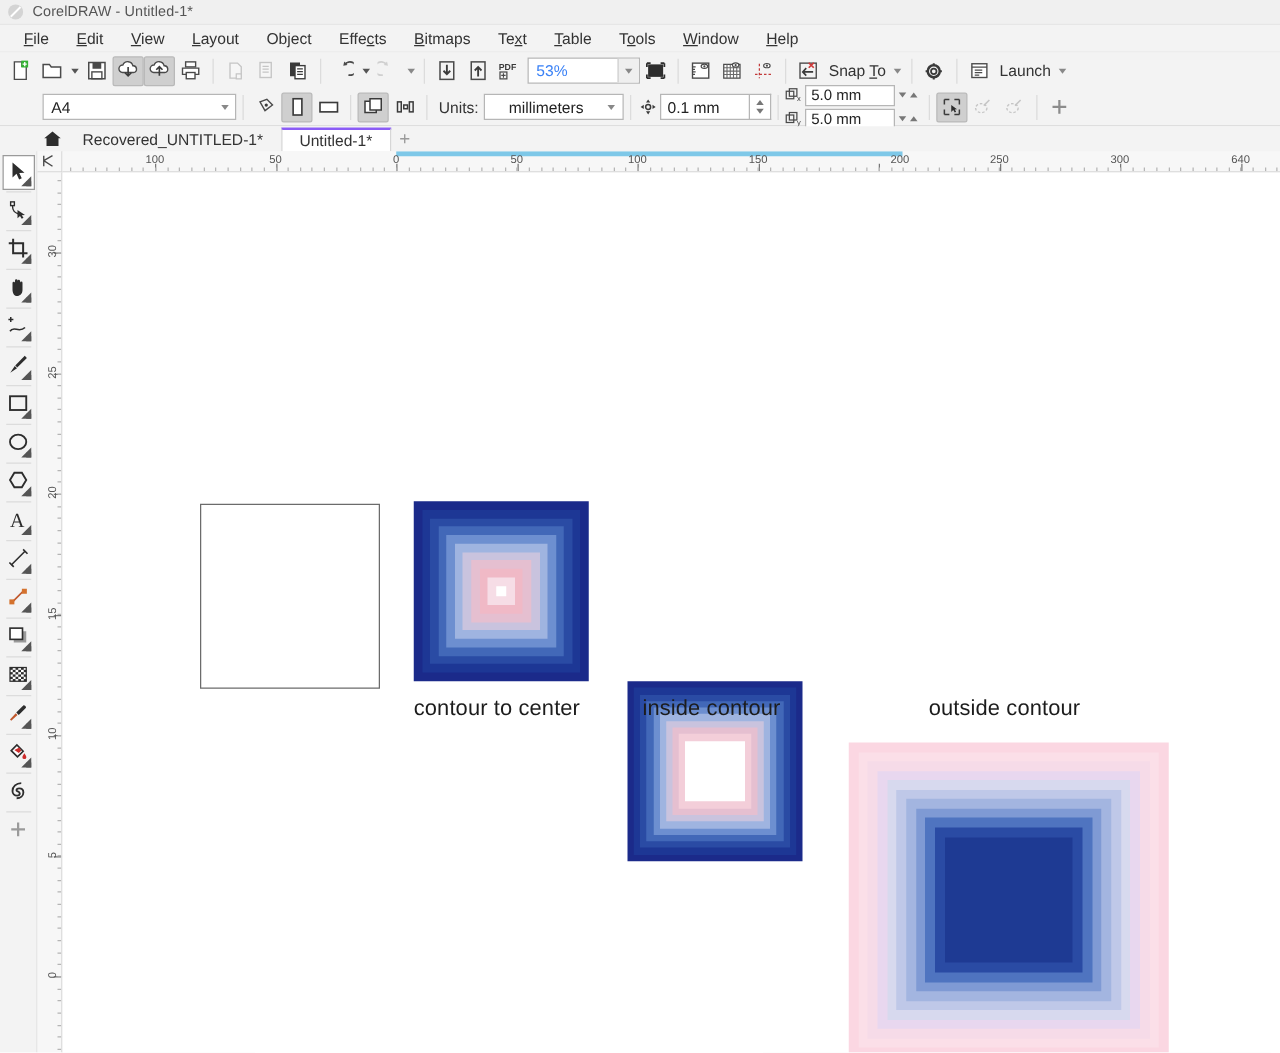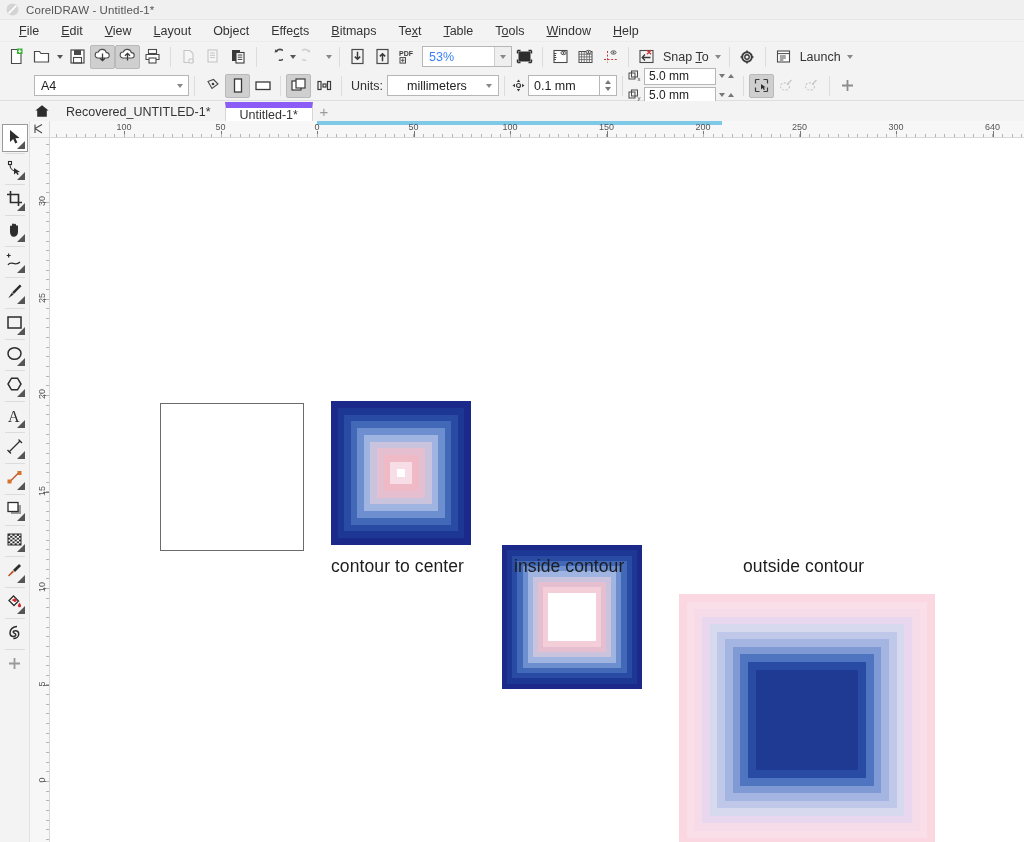--- a/index.html
+++ b/index.html
@@ -94,21 +94,21 @@
   .tabbar {
     height: 20px; background: #f3f3f3; display: flex; align-items: flex-end;
     flex: 0 0 20px; padding-left: 30px; position: relative;
   }
   .home-ico { position:absolute; left: 34px; top: 3px; width: 16px; height: 14px; }
   .doc-tab {
     height: 19px; display: flex; align-items: center; padding: 0 14px;
     font-size: 12.5px; color: #333; background: #f3f3f3; white-space: nowrap;
   }
   .doc-tab:first-of-type { margin-left: 22px; }
-  .doc-tab.active { background: #ffffff; border-top: 6px solid #8b5cf6; border-left: 1px solid #d6d6d6; border-right: 1px solid #d6d6d6; }
+  .doc-tab.active { background: #ffffff; border-top: 2px solid #8b5cf6; border-left: 1px solid #d6d6d6; border-right: 1px solid #d6d6d6; }
   .tab-plus { width: 22px; height: 19px; display:flex; align-items:center; justify-content:center; color:#9a9a9a; font-size:15px; }
 
   
   .main { flex: 1; display: flex; position: relative; min-height: 0; }
 
   
   .toolbox {
     width: 30px; background: #f3f3f3; display: flex; flex-direction: column;
     align-items: center; padding-top: 3px; flex: 0 0 30px; border-right: 1px solid #e3e3e3;
   }
@@ -751,21 +751,21 @@
             <div class="lbl" style="left: 170.5px;">50</div>
             <div class="tick major" style="left: 267px;"></div>
             <div class="lbl" style="left: 267px;">0</div>
             <div class="tick major" style="left: 363.5px;"></div>
             <div class="lbl" style="left: 363.5px;">50</div>
             <div class="tick major" style="left: 460px;"></div>
             <div class="lbl" style="left: 460px;">100</div>
             <div class="tick major" style="left: 556.5px;"></div>
             <div class="lbl" style="left: 556.5px;">150</div>
             <div class="tick major" style="left: 653px;"></div>
-            <div class="lbl" style="left: 653px; text-align: right;">200</div>
+            <div class="lbl" style="left: 670px; text-align: right;">200</div>
             <div class="tick major" style="left: 749.5px;"></div>
             <div class="lbl" style="left: 749.5px;">250</div>
             <div class="tick major" style="left: 846px;"></div>
             <div class="lbl" style="left: 846px;">300</div>
             <div class="tick major" style="left: 942.5px;"></div>
             <div class="lbl" style="left: 942.5px;">640</div>
             <div class="tick minor" style="left: 6px;"></div>
             <div class="tick minor" style="left: 16px;"></div>
             <div class="tick minor" style="left: 26px;"></div>
             <div class="tick minor" style="left: 35px;"></div>

